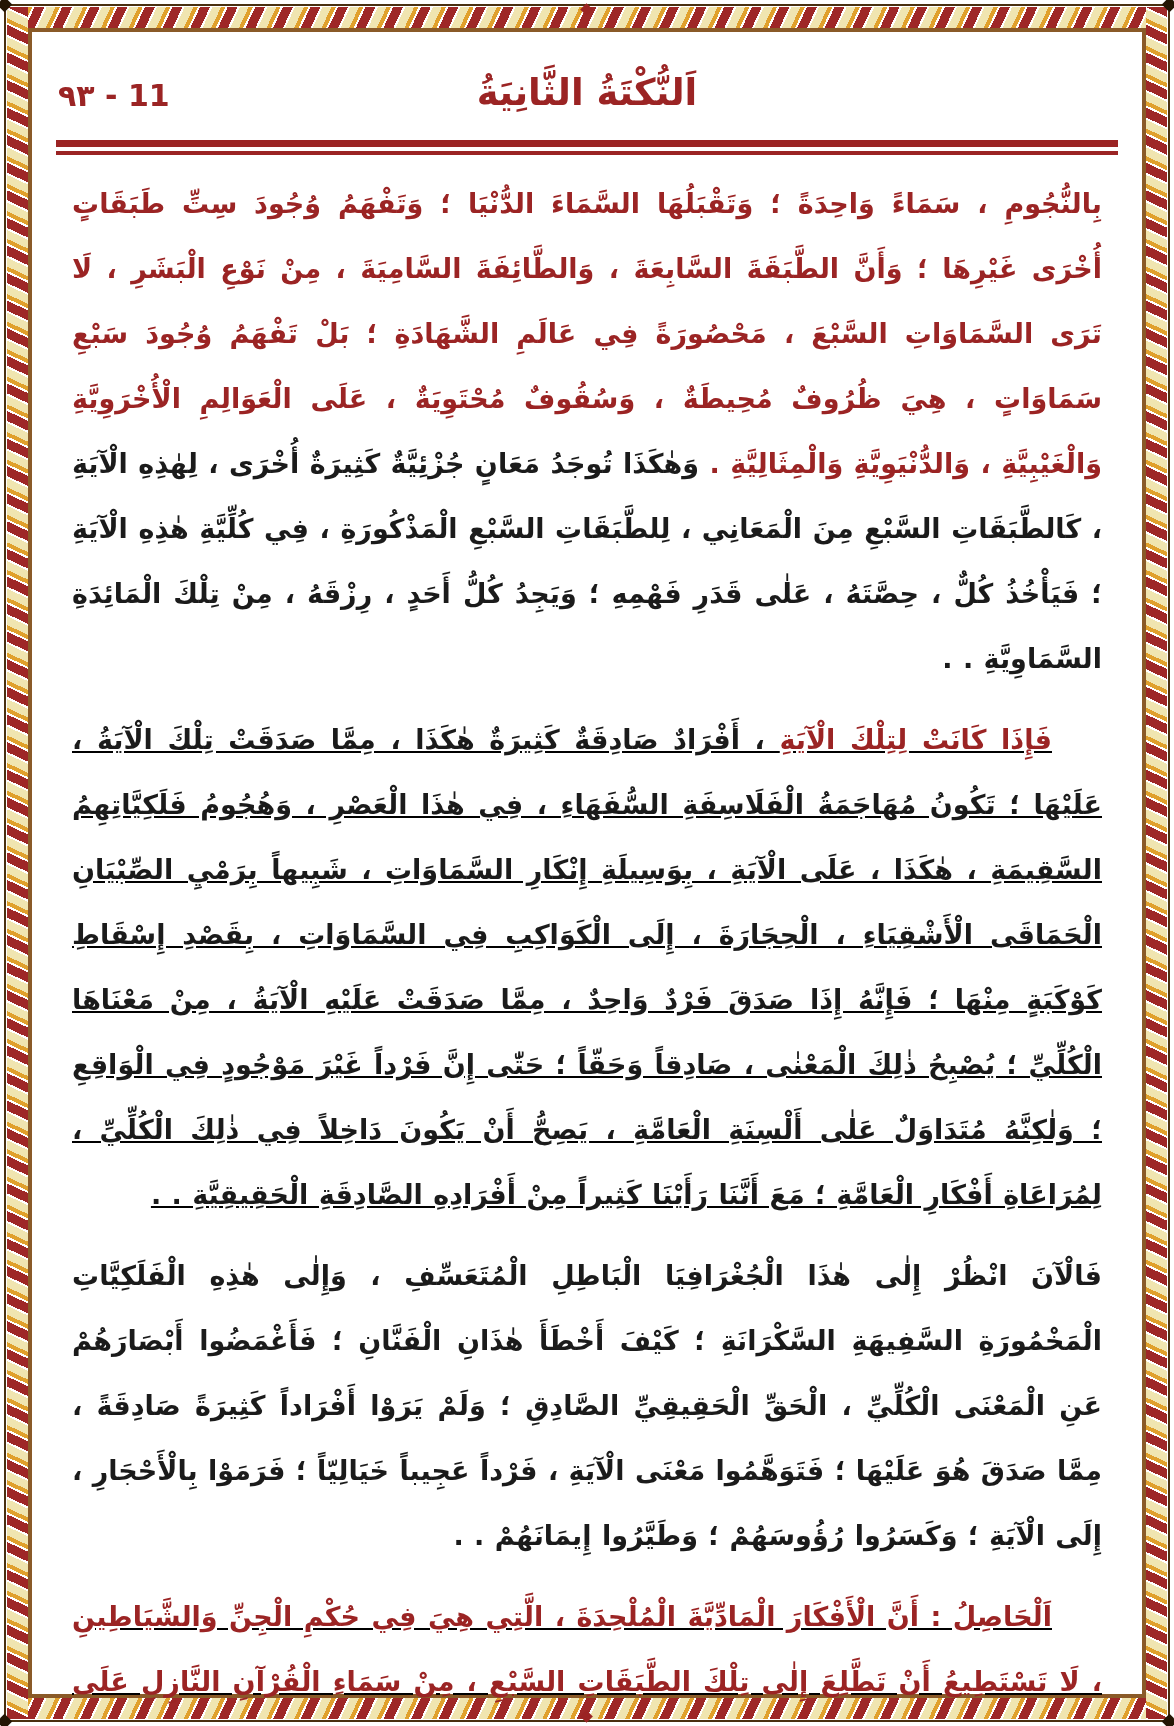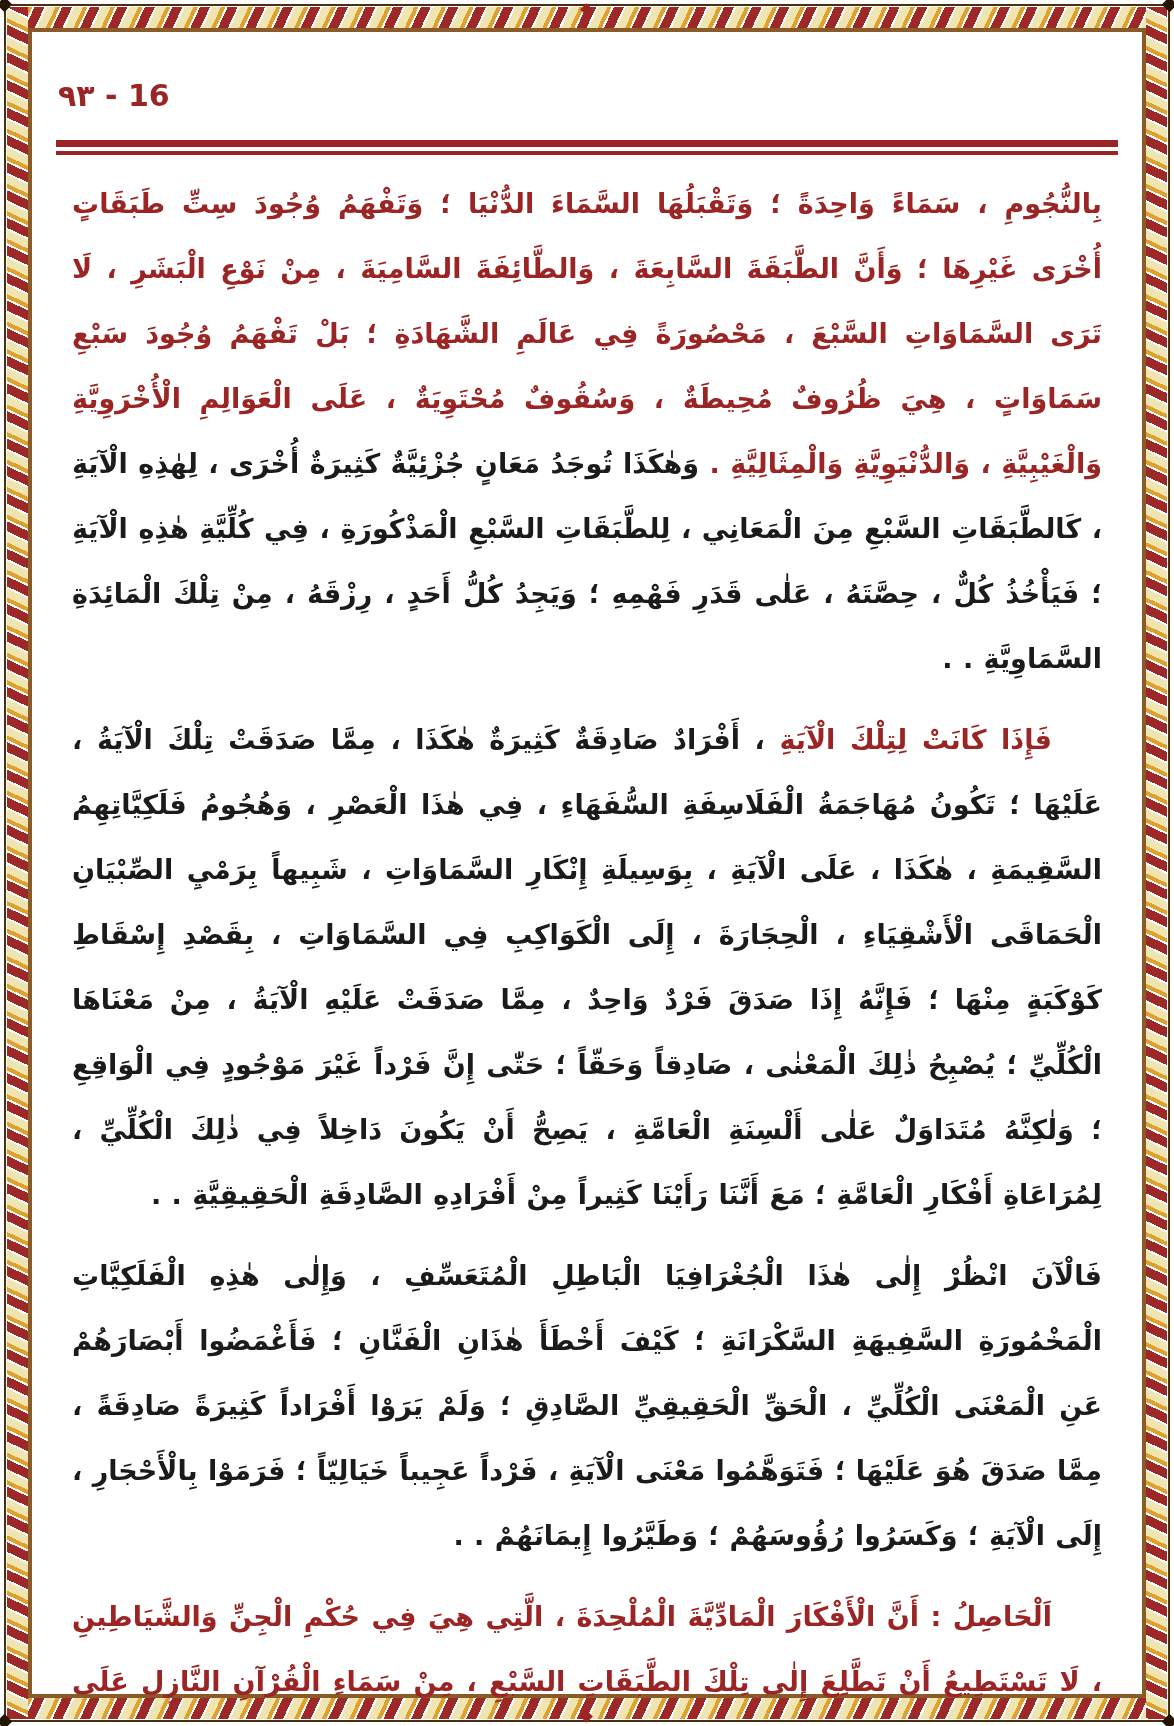--- a/index.html
+++ b/index.html
@@ -92,21 +92,21 @@
   .rule-thin{ height:4px; margin-top:4px; }
 
   .body-text{
     margin-top:12px;
     font-size:27px; font-weight:bold;
     line-height:65px;
     text-align:justify;
     word-spacing:1px;
   }
   .para{ margin:16px; }
-  .para.indent{ text-indent:50px; }
+  .para.indent{ text-indent:50px;text-decoration:underline; }
   .seg-red{ color:var(--red); }
   .seg-dark{ color:var(--dark); }
 </style>
 </head>
 <body>
 
 <div class="page">
 
   <div class="frame-outer"></div>
   <div class="chain chain-top"></div>
@@ -117,21 +117,22 @@
   <div class="knot tl"></div>
   <div class="knot tr"></div>
   <div class="knot bl"></div>
   <div class="knot br"></div>
   <div class="gem top"></div>
   <div class="gem bottom"></div>
 
   <div class="content">
 
     <header class="page-header">
-      <div class="page-number">16 - ٩٣</div>
+      <div class="page-number">11 - ٩٣</div>
+      <h1 class="page-title">اَلنُّكْتَةُ الثَّانِيَةُ</h1>
     </header>
 
     <div class="divider">
       <div class="rule rule-thick"></div>
       <div class="rule rule-thin"></div>
     </div>
 
     <main class="body-text" id="paragraphs">
         <p class="para"><span class="seg-red">بِالنُّجُومِ ، سَمَاءً وَاحِدَةً ؛ وَتَقْبَلُهَا السَّمَاءَ الدُّنْيَا ؛ وَتَفْهَمُ وُجُودَ سِتِّ طَبَقَاتٍ أُخْرَى غَيْرِهَا ؛ وَأَنَّ الطَّبَقَةَ السَّابِعَةَ ، وَالطَّائِفَةَ السَّامِيَةَ ، مِنْ نَوْعِ الْبَشَرِ ، لَا تَرَى السَّمَاوَاتِ السَّبْعَ ، مَحْصُورَةً فِي عَالَمِ الشَّهَادَةِ ؛ بَلْ تَفْهَمُ وُجُودَ سَبْعِ سَمَاوَاتٍ ، هِيَ ظُرُوفٌ مُحِيطَةٌ ، وَسُقُوفٌ مُحْتَوِيَةٌ ، عَلَى الْعَوَالِمِ الْأُخْرَوِيَّةِ وَالْغَيْبِيَّةِ ، وَالدُّنْيَوِيَّةِ وَالْمِثَالِيَّةِ . </span><span class="seg-dark">وَهٰكَذَا تُوجَدُ مَعَانٍ جُزْئِيَّةٌ كَثِيرَةٌ أُخْرَى ، لِهٰذِهِ الْآيَةِ ، كَالطَّبَقَاتِ السَّبْعِ مِنَ الْمَعَانِي ، لِلطَّبَقَاتِ السَّبْعِ الْمَذْكُورَةِ ، فِي كُلِّيَّةِ هٰذِهِ الْآيَةِ ؛ فَيَأْخُذُ كُلٌّ ، حِصَّتَهُ ، عَلٰى قَدَرِ فَهْمِهِ ؛ وَيَجِدُ كُلُّ أَحَدٍ ، رِزْقَهُ ، مِنْ تِلْكَ الْمَائِدَةِ السَّمَاوِيَّةِ . .</span></p>
         <p class="para indent"><span class="seg-red">فَإِذَا كَانَتْ لِتِلْكَ الْآيَةِ</span><span class="seg-dark"> ، أَفْرَادٌ صَادِقَةٌ كَثِيرَةٌ هٰكَذَا ، مِمَّا صَدَقَتْ تِلْكَ الْآيَةُ ، عَلَيْهَا ؛ تَكُونُ مُهَاجَمَةُ الْفَلَاسِفَةِ السُّفَهَاءِ ، فِي هٰذَا الْعَصْرِ ، وَهُجُومُ فَلَكِيَّاتِهِمُ السَّقِيمَةِ ، هٰكَذَا ، عَلَى الْآيَةِ ، بِوَسِيلَةِ إِنْكَارِ السَّمَاوَاتِ ، شَبِيهاً بِرَمْيِ الصِّبْيَانِ الْحَمَاقَى الْأَشْقِيَاءِ ، الْحِجَارَةَ ، إِلَى الْكَوَاكِبِ فِي السَّمَاوَاتِ ، بِقَصْدِ إِسْقَاطِ كَوْكَبَةٍ مِنْهَا ؛ فَإِنَّهُ إِذَا صَدَقَ فَرْدٌ وَاحِدٌ ، مِمَّا صَدَقَتْ عَلَيْهِ الْآيَةُ ، مِنْ مَعْنَاهَا الْكُلِّيِّ ؛ يُصْبِحُ ذٰلِكَ الْمَعْنٰى ، صَادِقاً وَحَقّاً ؛ حَتّٰى إِنَّ فَرْداً غَيْرَ مَوْجُودٍ فِي الْوَاقِعِ ؛ وَلٰكِنَّهُ مُتَدَاوَلٌ عَلٰى أَلْسِنَةِ الْعَامَّةِ ، يَصِحُّ أَنْ يَكُونَ دَاخِلاً فِي ذٰلِكَ الْكُلِّيِّ ، لِمُرَاعَاةِ أَفْكَارِ الْعَامَّةِ ؛ مَعَ أَنَّنَا رَأَيْنَا كَثِيراً مِنْ أَفْرَادِهِ الصَّادِقَةِ الْحَقِيقِيَّةِ . .</span></p>

